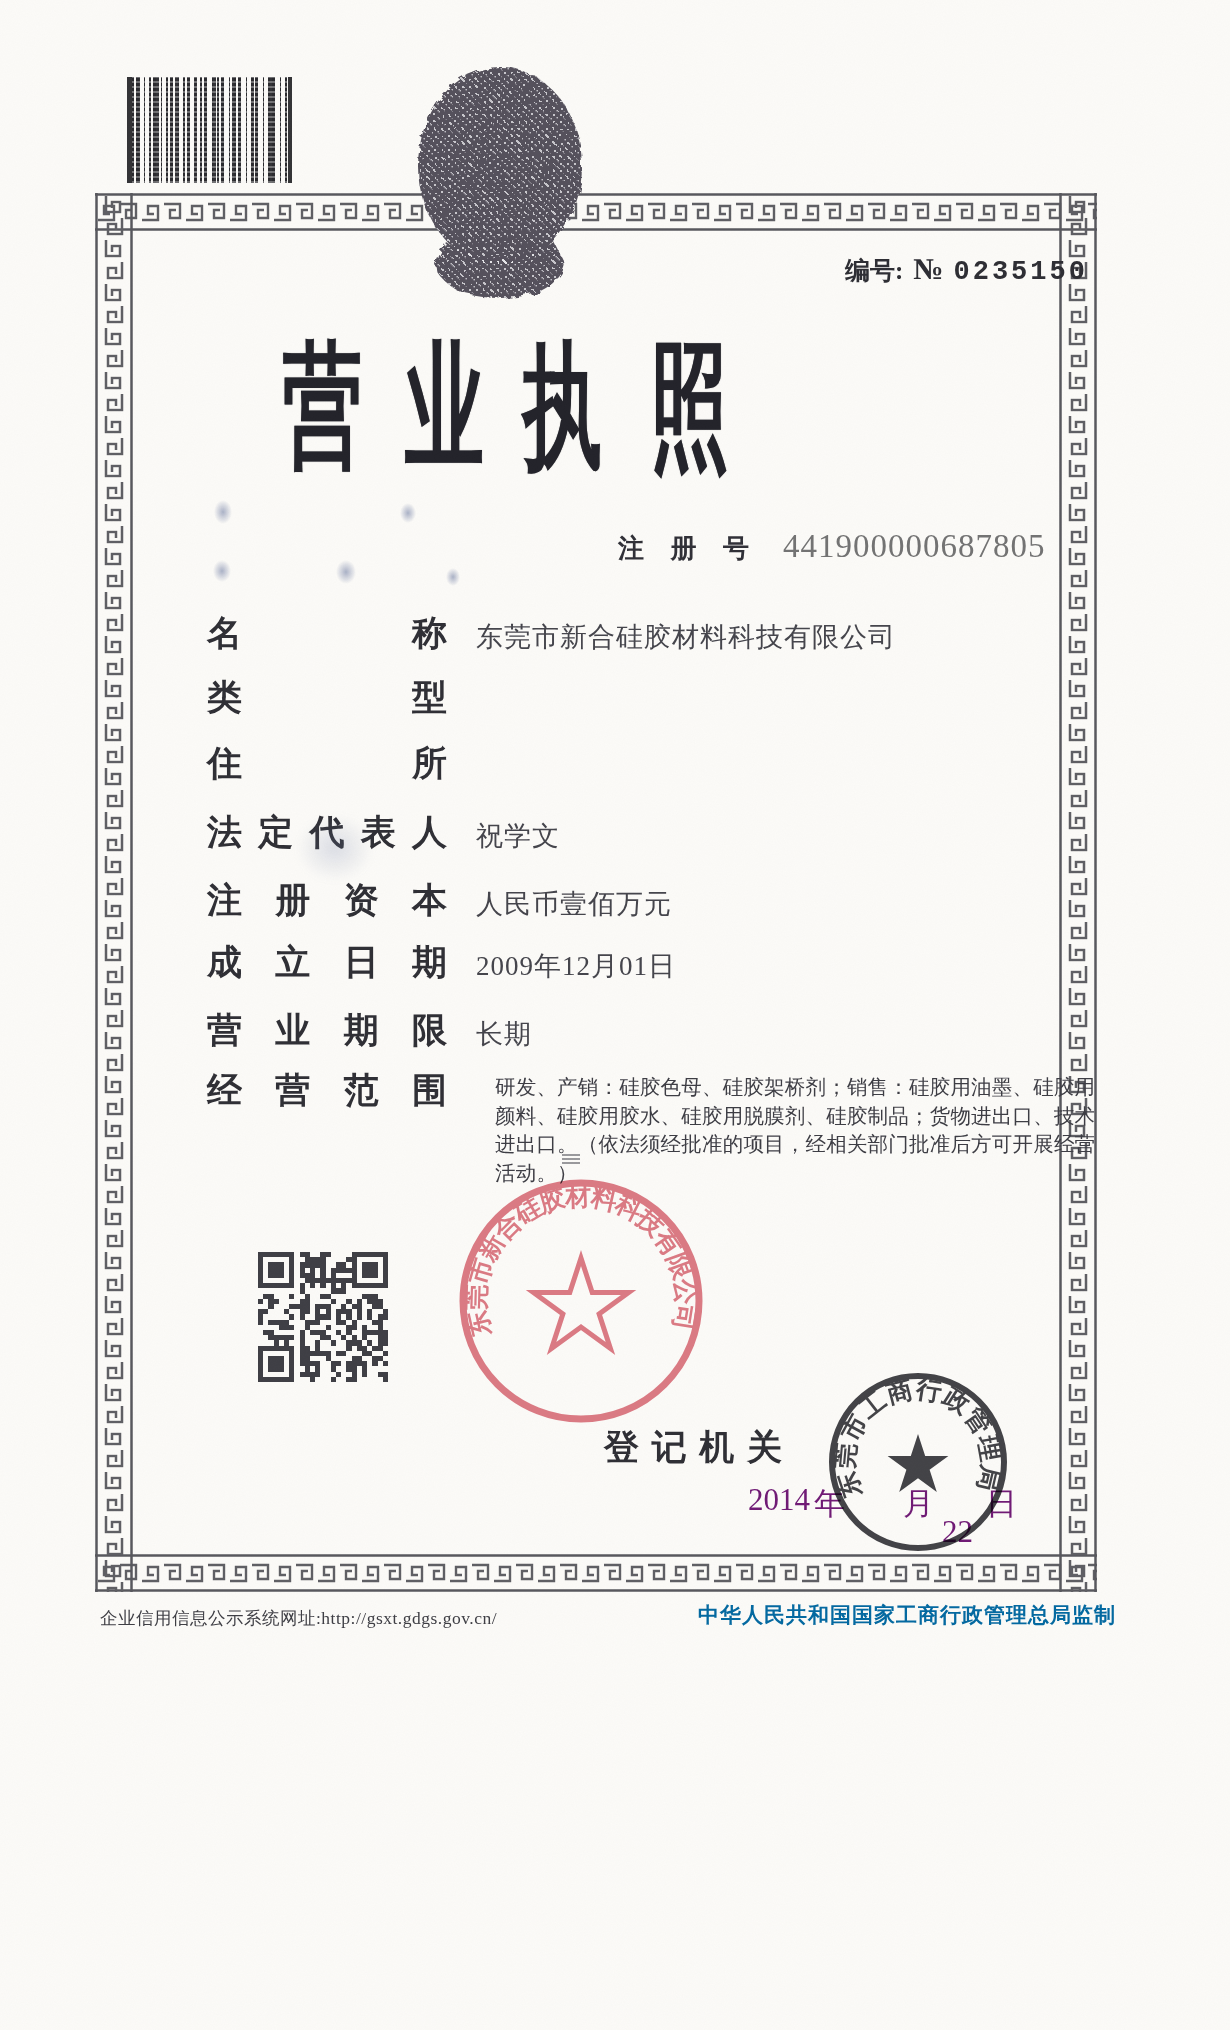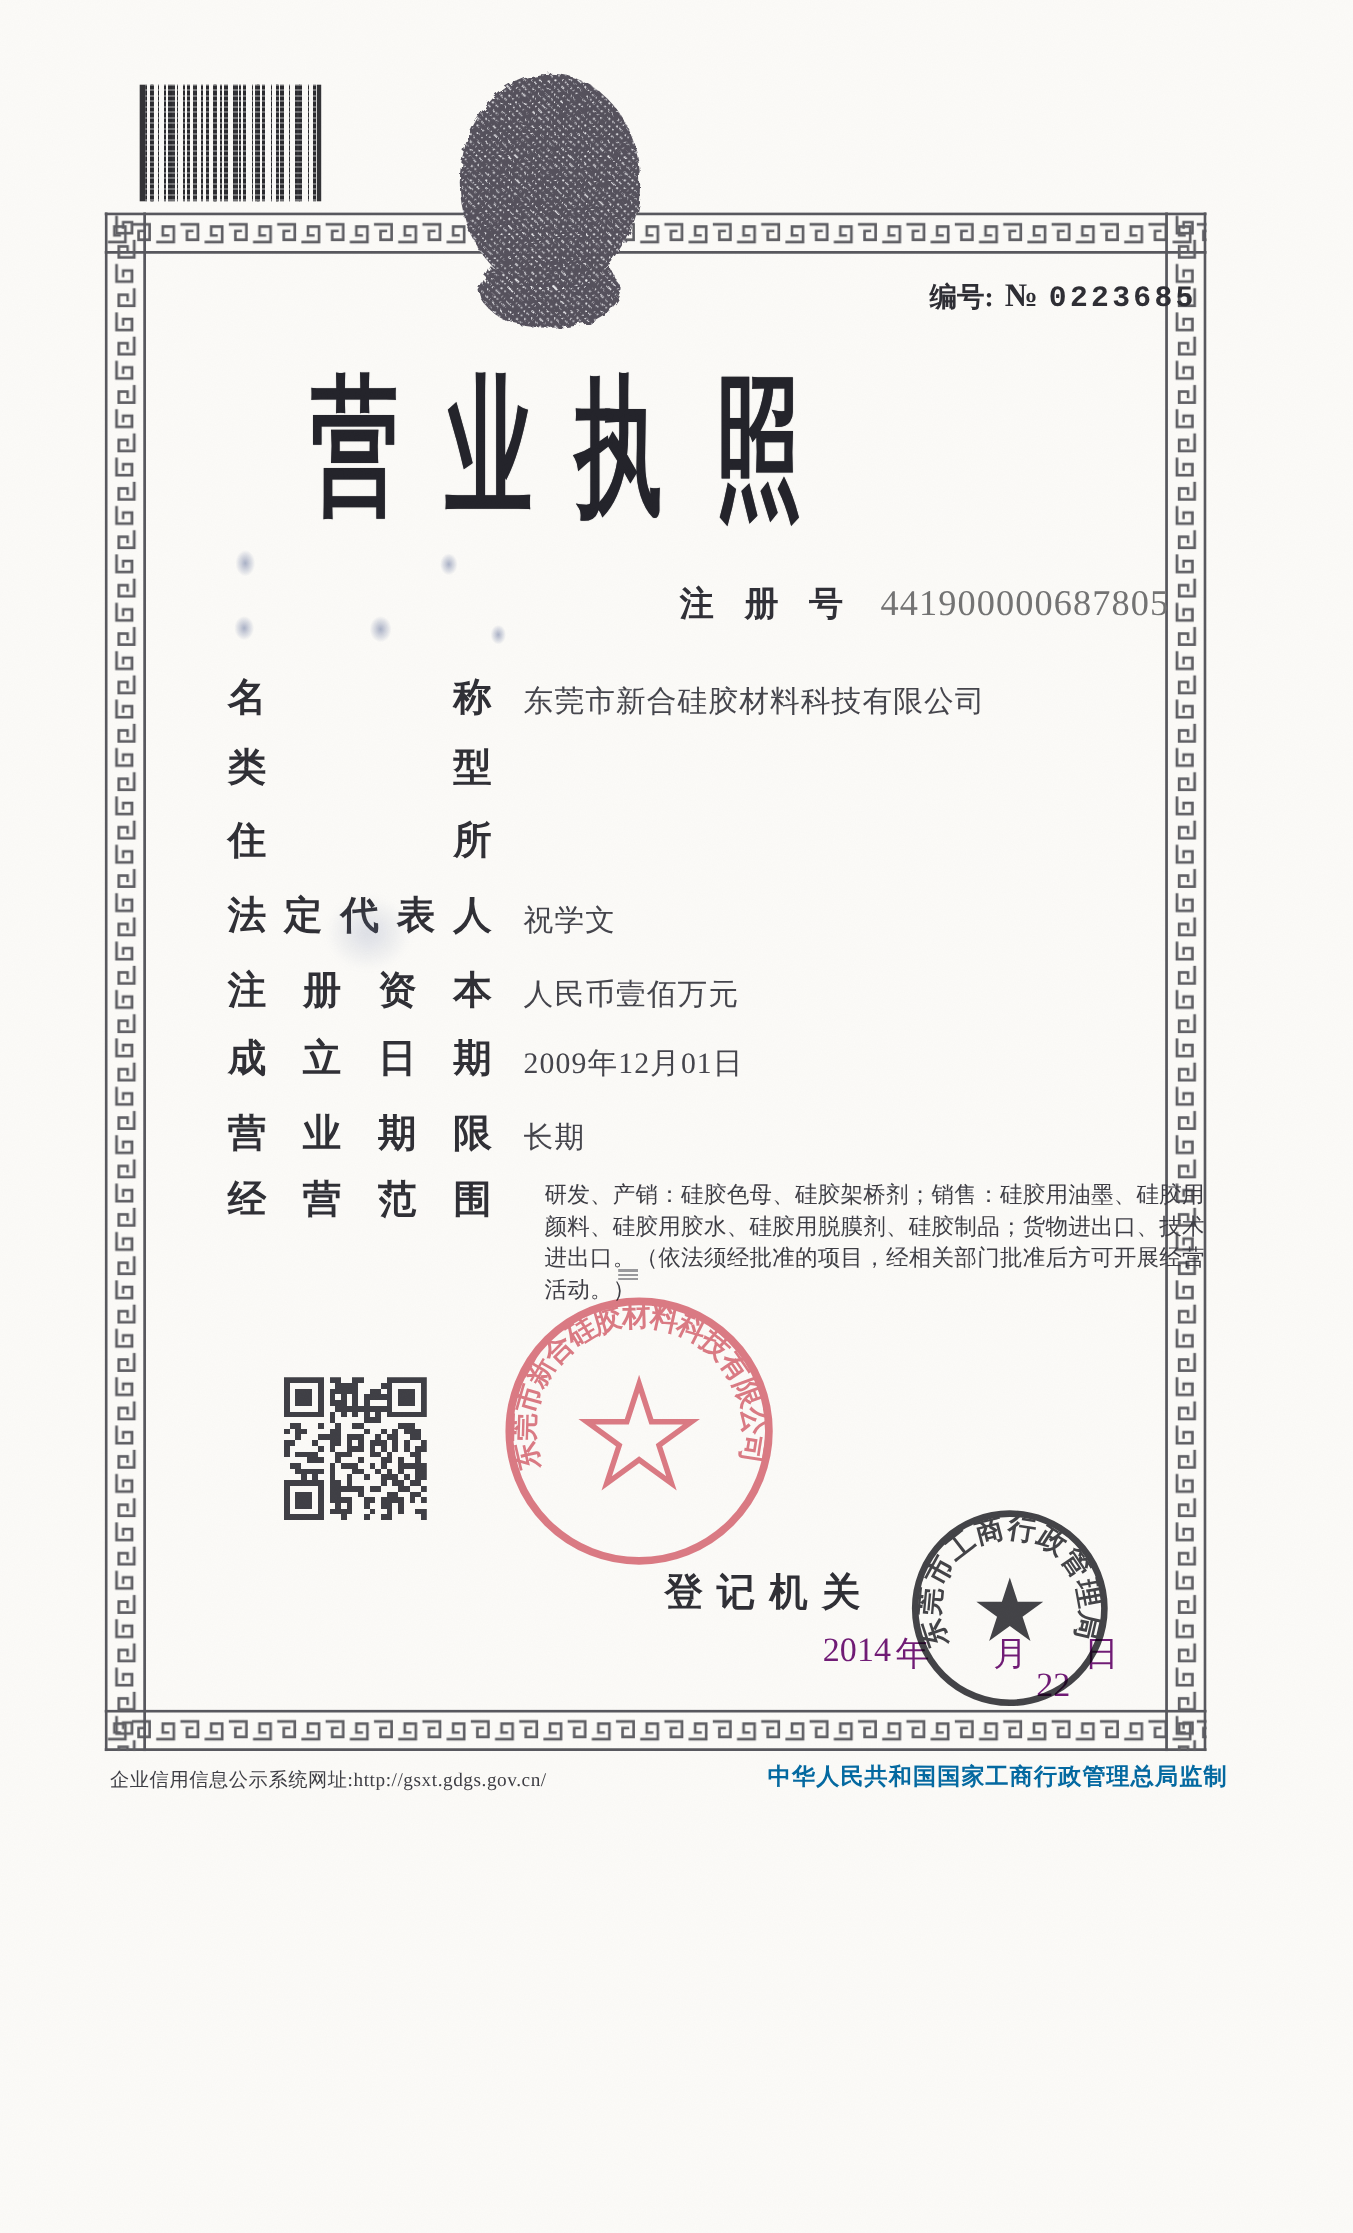--- a/index.html
+++ b/index.html
@@ -26,21 +26,21 @@
   .serial .snosign{font-size:30px;font-weight:800;}
   .serial .snum{font-size:27px;letter-spacing:3px;font-weight:600;font-family:"Liberation Mono","DejaVu Sans Mono",monospace;}
 
   
   .tchar{position:absolute;top:338px;display:inline-block;font-size:136px;line-height:1;
          font-weight:900;color:#23232a;font-family:"Liberation Sans","DejaVu Sans",sans-serif;
          transform:scaleX(.58);transform-origin:0 0;text-shadow:0 0 1px rgba(30,30,35,.7);}
 
   
   .regline{left:618px;top:528px;display:flex;align-items:baseline;gap:24px;}
-  .regline .rlabel{font-size:31px;font-weight:600;letter-spacing:10px;color:#303037;}
+  .regline .rlabel{font-size:26px;font-weight:600;letter-spacing:10px;color:#303037;}
   .regline .rnum{font-size:33px;letter-spacing:1px;font-weight:500;color:#737373;}
 
   
   .row{position:absolute;left:0;width:1230px;height:64px;}
   .flabel{position:absolute;left:207px;width:240px;display:flex;justify-content:space-between;
           font-size:35px;font-weight:600;color:#2f2f35;line-height:1.15;}
   .fvalue{position:absolute;left:476px;top:5px;font-size:27px;color:#45454c;
           white-space:nowrap;letter-spacing:1px;}
   .fvalue.scope{left:467px;top:2px;width:612px;white-space:normal;font-size:20.5px;
           line-height:28.5px;letter-spacing:.2px;color:#3d3d44;margin-left:28px;}
@@ -128,21 +128,21 @@
       <ellipse cx="88" cy="102" rx="82" ry="99" fill="#55515c"></ellipse>
       <path d="M34,178 Q88,214 142,178 L153,200 Q150,218 122,230 Q88,238 54,230 Q26,218 23,200 Z" fill="#55515c"></path>
       <ellipse cx="88" cy="102" rx="82" ry="99" fill="url(#spk)"></ellipse>
       <path d="M34,178 Q88,214 142,178 L153,200 Q150,218 122,230 Q88,238 54,230 Q26,218 23,200 Z" fill="url(#spk)"></path>
     </g>
   </svg>
 
   <div class="abs serial">
     <span class="slabel">编号:</span>
     <span class="snosign">№</span>
-    <span class="snum">0223685</span>
+    <span class="snum">0235150</span>
   </div>
 
   <div>
     <span class="tchar" style="left:283px">营</span>
     <span class="tchar" style="left:405px">业</span>
     <span class="tchar" style="left:523px">执</span>
     <span class="tchar" style="left:650px">照</span>
   </div>
 
   <div class="abs regline">

